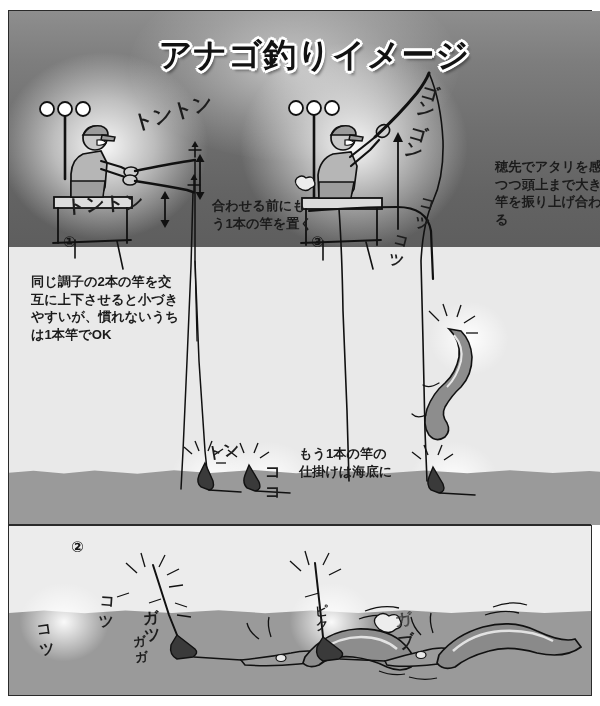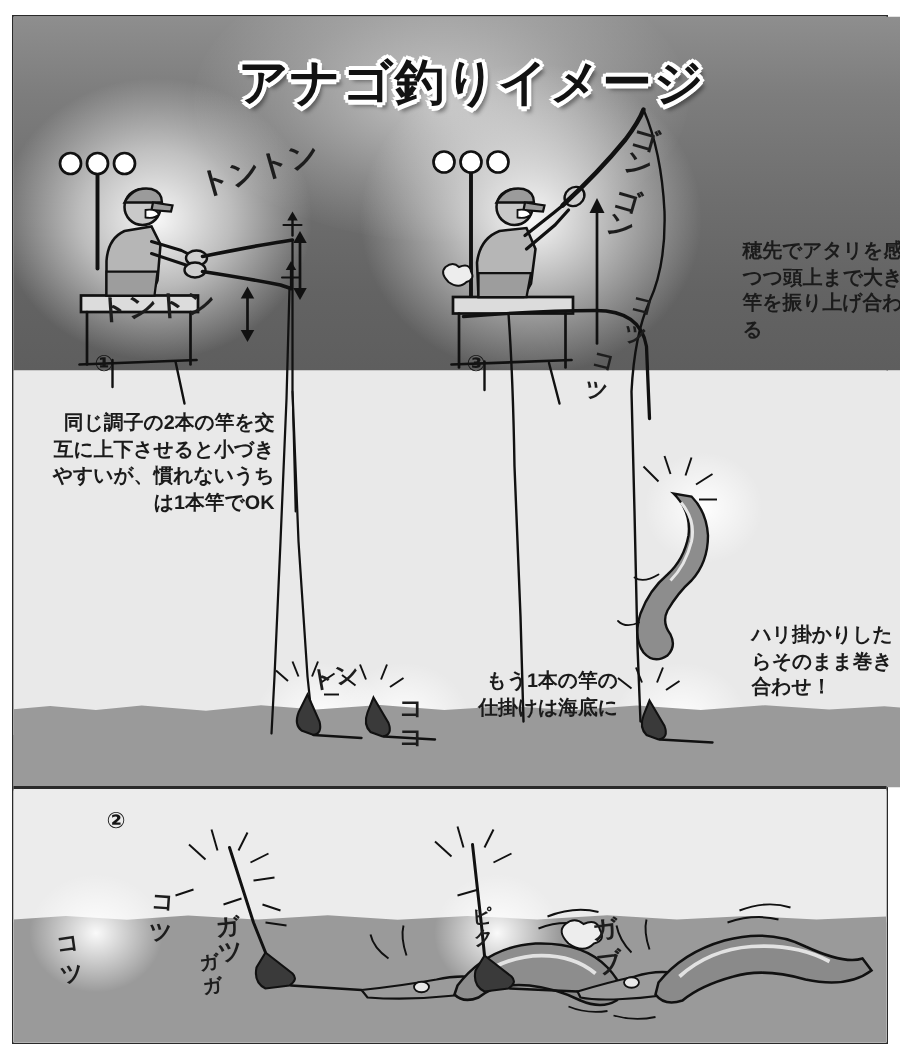--- a/index.html
+++ b/index.html
@@ -49,23 +49,23 @@
      text-shadow:
         -2px -2px 0 #fff, 2px -2px 0 #fff, -2px 2px 0 #fff, 2px 2px 0 #fff,
         -3px 0 0 #fff, 3px 0 0 #fff, 0 -3px 0 #fff, 0 3px 0 #fff,
         3px 4px 3px rgba(0,0,0,.45);}
 
   
   .cap{position:absolute;font-weight:bold;color:#1b1b1b;line-height:1.33;}
 
   #cap-right-top{left:452px;top:147px;width:132px;font-size:13.2px;margin-left:34px;}
   #cap-center-top{left:203px;top:186px;width:105px;font-size:13.2px;}
-  #cap-left-mid{left:22px;top:262px;width:152px;font-size:13.2px;text-align:right;}
+  #cap-left-mid{left:22px;top:262px;width:152px;font-size:13.2px;}
   #cap-left-low{left:40px;top:428px;width:140px;font-size:13.2px;}
-  #cap-center-low{left:307px;top:434px;width:96px;font-size:13.2px;text-align:right;}
+  #cap-center-low{left:290px;top:434px;width:96px;font-size:13.2px;}
   #cap-right-low{left:492px;top:403px;width:96px;font-size:13.2px;}
   #cap-bottom{left:85px;top:546px;width:500px;font-size:13.6px;white-space:nowrap;}
 
   
   .step{position:absolute;font-weight:bold;font-size:15px;color:#151515;}
 
   
   .onom{position:absolute;font-weight:bold;color:#1d1d1d;white-space:nowrap;}
   .vert{writing-mode:vertical-rl;text-orientation:upright;letter-spacing:1px;}
 
@@ -261,23 +261,23 @@
         <path d="M445 324 Q455 336 452 350 Q448 366 438 376" fill="none" stroke="#e6e6e6" stroke-width="2"></path>
         <path class="ln" d="M430 372 q-10 6 -16 2" stroke-width="1.2"></path>
         <path class="ln" d="M417 404 q-9 4 -14 -1" stroke-width="1.2"></path>
       </g>
 
     </svg>
 
     <div class="title">アナゴ釣りイメージ</div>
 
     <div class="cap" id="cap-right-top">穂先でアタリを感じつつ頭上まで大きく竿を振り上げ合わせる</div>
+    <div class="cap" id="cap-center-top">合わせる前にもう1本の竿を置く</div>
     <div class="cap" id="cap-left-mid">同じ調子の2本の竿を交互に上下させると小づきやすいが、慣れないうちは1本竿でOK</div>
     <div class="cap" id="cap-center-low">もう1本の竿の仕掛けは海底に</div>
-    <div class="cap" id="cap-right-low">ハリ掛かりしたらそのまま巻き合わせ！</div>
 
     <div class="step" style="left:54px;top:222px;">①</div>
     <div class="step" style="left:302px;top:222px;">③</div>
 
     <div class="onom" id="onom-tonton-1">トントン</div>
     <div class="onom" id="onom-tonton-2">トントン</div>
     <div class="onom" id="onom-gongon">
       <span class="vert">ゴンゴン</span>
     </div>
     <div class="onom" id="onom-kotsu-1">

